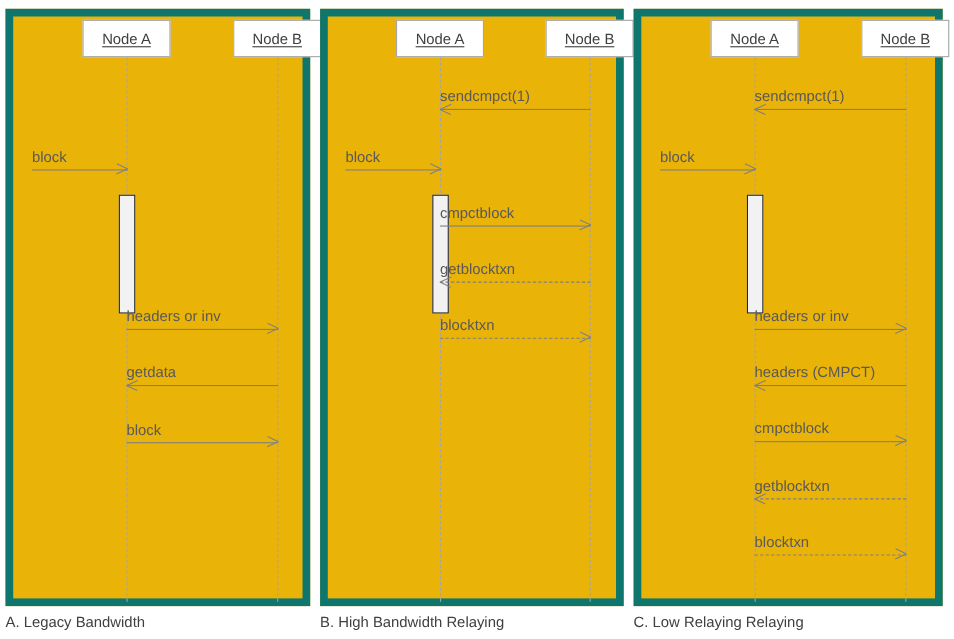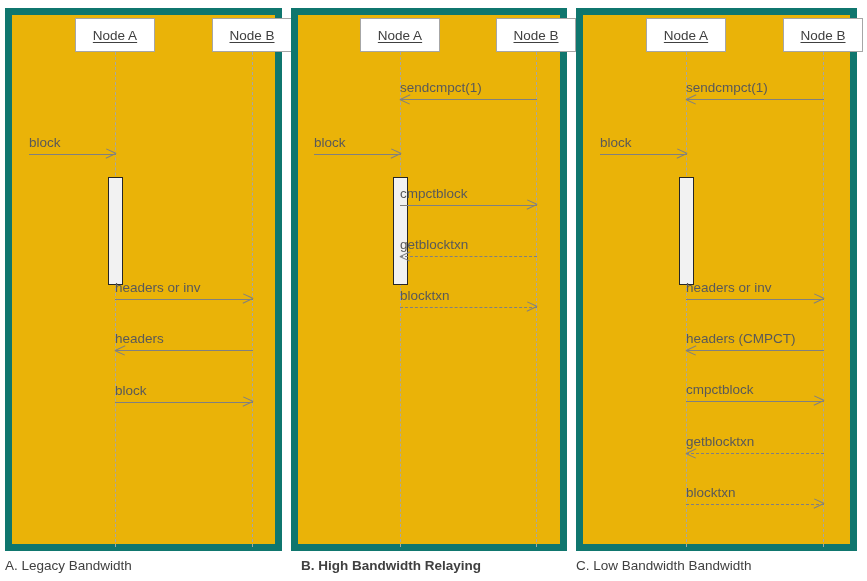--- a/index.html
+++ b/index.html
@@ -73,21 +73,21 @@
       </div>
     <div class="label">headers or inv</div>
   </div>
 
   <div class="msg" style="left:103px;top:335px;width:138px;">
     <div class="line"></div>
     <div class="ah left">
         <i></i>
         <i></i>
       </div>
-    <div class="label">headers</div>
+    <div class="label">getdata</div>
   </div>
 
   <div class="msg" style="left:103px;top:387px;width:138px;">
     <div class="line"></div>
     <div class="ah right">
         <i></i>
         <i></i>
       </div>
     <div class="label">block</div>
   </div>
@@ -148,21 +148,21 @@
   <div class="msg dashed" style="left:102px;top:292px;width:137px;">
     <div class="line"></div>
     <div class="ah right">
         <i></i>
         <i></i>
       </div>
     <div class="label">blocktxn</div>
   </div>
 </div>
 
-<div class="caption" style="left:301px;top:558px;font-weight:bold;">B. High Bandwidth Relaying</div>
+<div class="caption" style="left:291px;top:558px;">B. High Bandwidth Relaying</div>
 
 <div class="panel" style="left:576px;top:8px;width:281px;height:543px;">
 
   <div class="node-box" style="left:63px;top:3px;">
     <span>Node A</span>
   </div>
   <div class="node-box" style="left:200px;top:3px;">
     <span>Node B</span>
   </div>
 
@@ -228,13 +228,13 @@
   <div class="msg dashed" style="left:103px;top:489px;width:138px;">
     <div class="line"></div>
     <div class="ah right">
         <i></i>
         <i></i>
       </div>
     <div class="label">blocktxn</div>
   </div>
 </div>
 
-<div class="caption" style="left:576px;top:558px;">C. Low Bandwidth Bandwidth</div>
+<div class="caption" style="left:576px;top:558px;">C. Low Relaying Relaying</div>
 
 </body></html>

